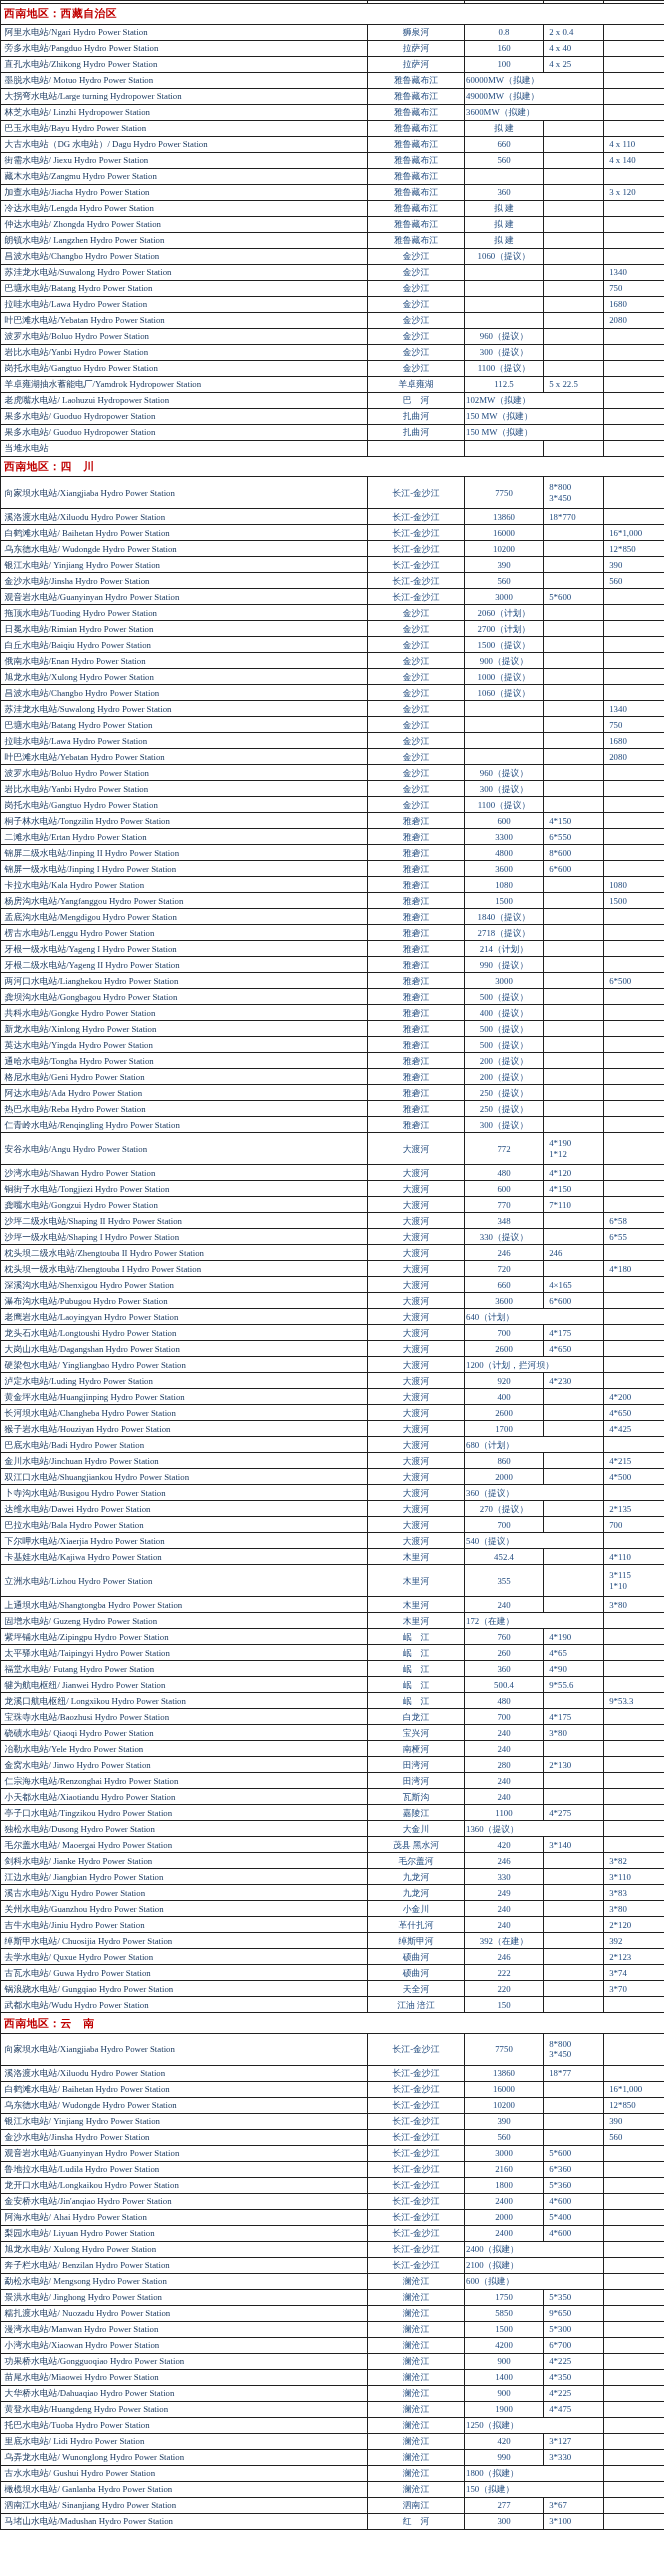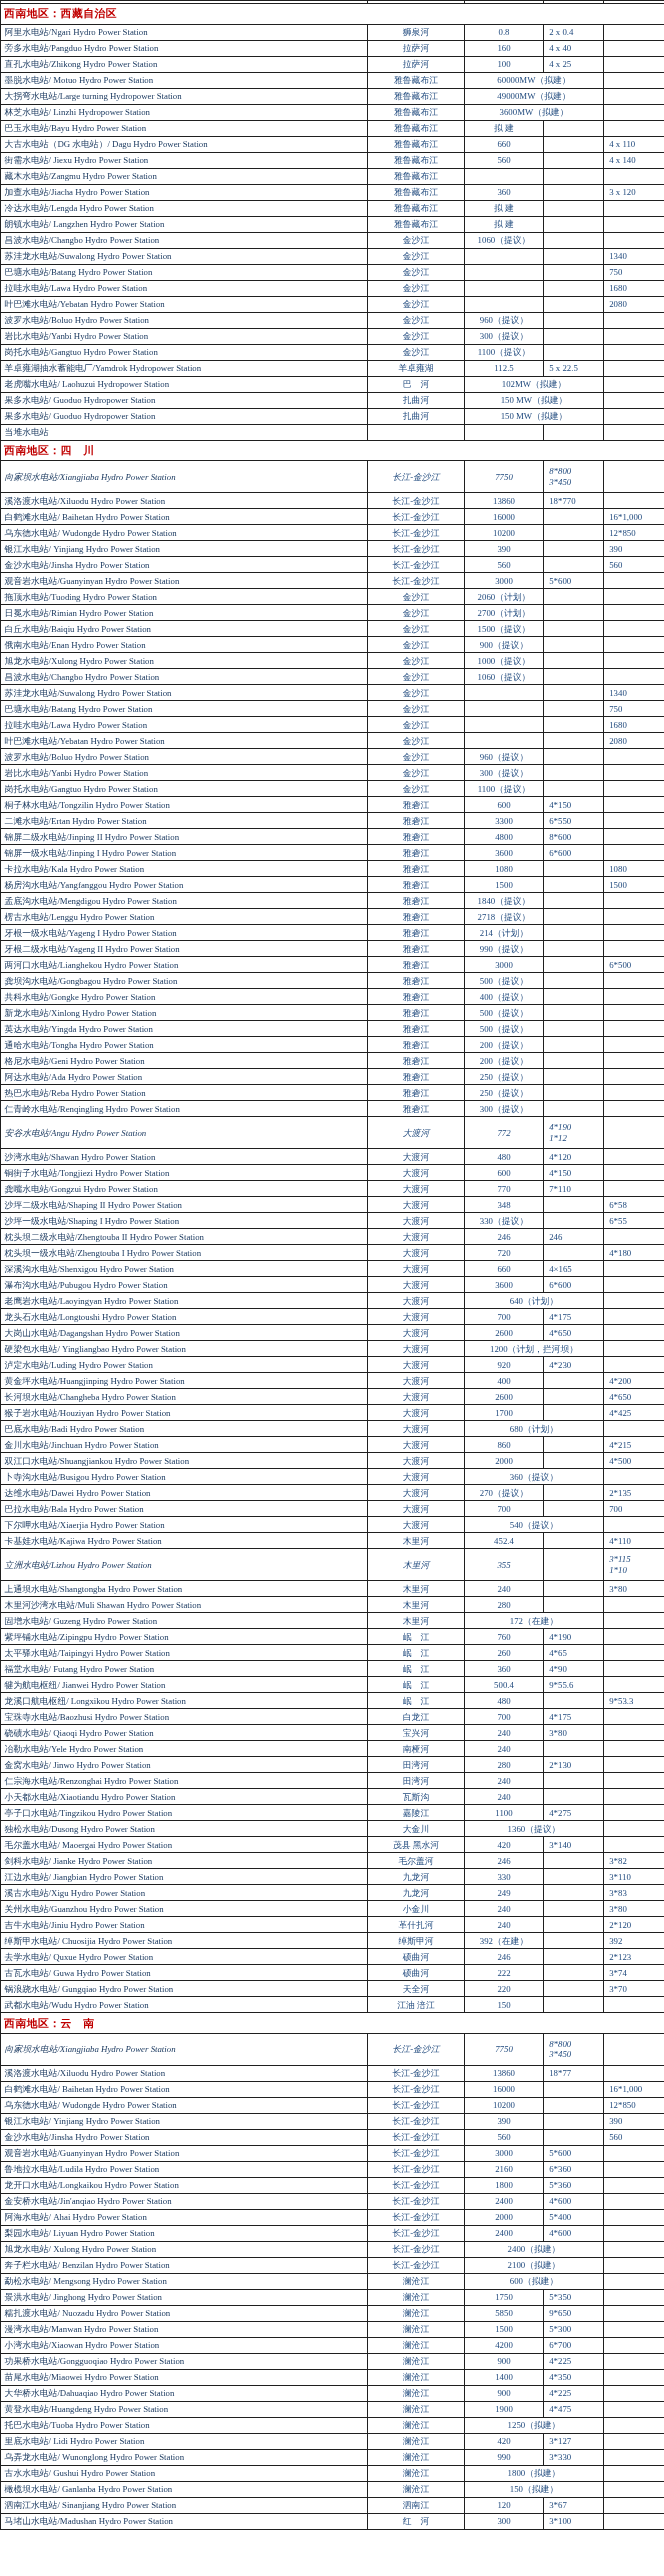--- a/index.html
+++ b/index.html
@@ -13,32 +13,32 @@
   table{border-collapse:collapse; table-layout:fixed; width:665px;}
   col.c-name{width:367px;} col.c-river{width:97px;} col.c-cap{width:79px;}
   col.c-u1{width:60px;} col.c-u2{width:62px;}
   td{
     border:0.5px solid var(--border);
     border-top-width:1px; border-bottom-width:1px;
     overflow:hidden; vertical-align:middle;
     font-size:8.8px; line-height:1.2;
   }
   tr.row{height:16px;}
-  tr.tall{height:32px;font-style:italic;}
+  tr.tall{height:32px;}
   tr.stub{height:3.1px;}
   tr.stub td{border-top-width:0.5px;}
   tr.section-row{height:20.6px;}
   tr.section-row td{
     color:var(--red); font-weight:bold; font-size:10.8px;
     text-align:left; padding-left:3.1px; letter-spacing:0.5px;
   }
   td.name{text-align:left; padding-left:3.6px; color:var(--navy);}
   td.river{text-align:center; color:var(--navy2);}
   td.cap{text-align:center; color:var(--navy2);}
-  td.cap-span{text-align:center; color:var(--navy2);}
+  td.cap-span{color:var(--navy2);}
   td.u{text-align:left; padding-left:5.2px; color:var(--navy2); white-space:pre-line;}
 </style>
 </head>
 <body>
 
 <table>
   <colgroup>
     <col class="c-name">
       <col class="c-river">
       <col class="c-cap">
@@ -131,20 +131,27 @@
         <td class="u">3 x 120</td>
       </tr>
       <tr class="row">
         <td class="name">冷达水电站/Lengda Hydro Power Station</td>
         <td class="river">雅鲁藏布江</td>
         <td class="cap">拟 建</td>
         <td class="u"></td>
         <td class="u"></td>
       </tr>
       <tr class="row">
+        <td class="name">仲达水电站/ Zhongda Hydro Power Station</td>
+        <td class="river">雅鲁藏布江</td>
+        <td class="cap">拟 建</td>
+        <td class="u"></td>
+        <td class="u"></td>
+      </tr>
+      <tr class="row">
         <td class="name">朗镇水电站/ Langzhen Hydro Power Station</td>
         <td class="river">雅鲁藏布江</td>
         <td class="cap">拟 建</td>
         <td class="u"></td>
         <td class="u"></td>
       </tr>
       <tr class="row">
         <td class="name">昌波水电站/Changbo Hydro Power Station</td>
         <td class="river">金沙江</td>
         <td class="cap">1060（提议）</td>
@@ -703,27 +710,20 @@
 1*10</td>
       </tr>
       <tr class="row">
         <td class="name">上通坝水电站/Shangtongba Hydro Power Station</td>
         <td class="river">木里河</td>
         <td class="cap">240</td>
         <td class="u"></td>
         <td class="u">3*80</td>
       </tr>
       <tr class="row">
-        <td class="name">木里河沙湾水电站/Muli Shawan Hydro Power Station</td>
-        <td class="river">木里河</td>
-        <td class="cap">280</td>
-        <td class="u"></td>
-        <td class="u"></td>
-      </tr>
-      <tr class="row">
         <td class="name">固增水电站/ Guzeng Hydro Power Station</td>
         <td class="river">木里河</td>
         <td class="cap-span" colspan="2">172（在建）</td>
         <td class="u"></td>
       </tr>
       <tr class="row">
         <td class="name">紫坪铺水电站/Zipingpu Hydro Power Station</td>
         <td class="river">岷　江</td>
         <td class="cap">760</td>
         <td class="u">4*190</td>
@@ -1079,21 +1079,21 @@
       </tr>
       <tr class="row">
         <td class="name">橄榄坝水电站/ Ganlanba Hydro Power Station</td>
         <td class="river">澜沧江</td>
         <td class="cap-span" colspan="2">150（拟建）</td>
         <td class="u"></td>
       </tr>
       <tr class="row">
         <td class="name">泗南江水电站/ Sinanjiang Hydro Power Station</td>
         <td class="river">泗南江</td>
-        <td class="cap">120</td>
+        <td class="cap">277</td>
         <td class="u">3*67</td>
         <td class="u"></td>
       </tr>
       <tr class="row">
         <td class="name">马堵山水电站/Madushan Hydro Power Station</td>
         <td class="river">红　河</td>
         <td class="cap">300</td>
         <td class="u">3*100</td>
         <td class="u"></td>
       </tr>

